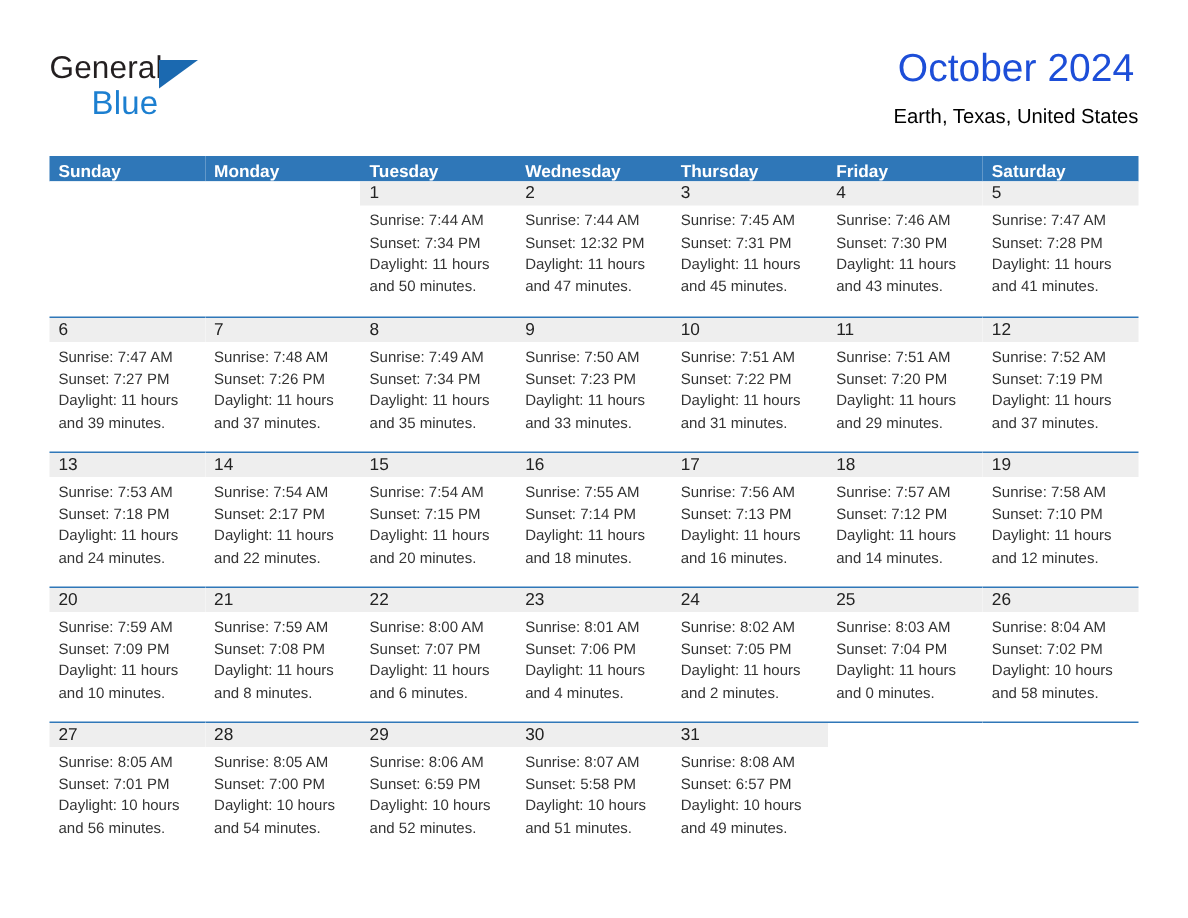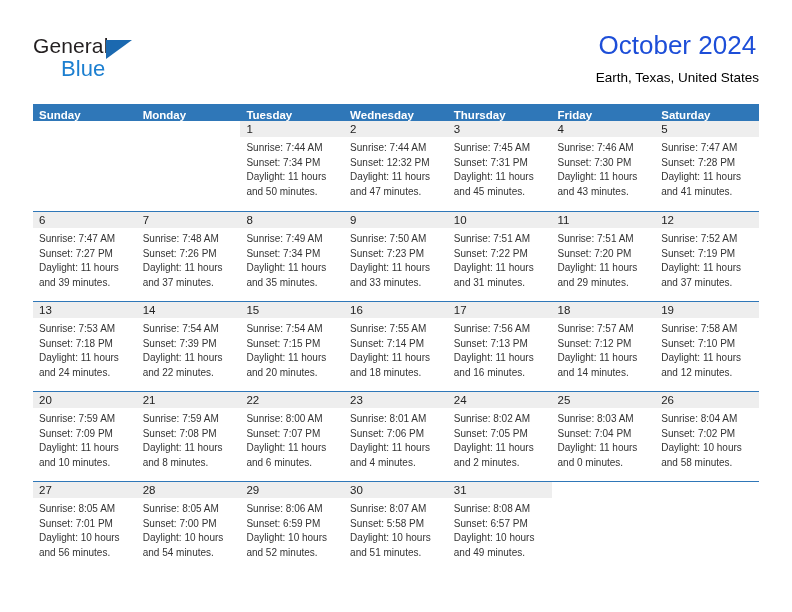--- a/index.html
+++ b/index.html
@@ -348,21 +348,21 @@
                 <div>Daylight: 11 hours</div>
                 <div>and 24 minutes.</div>
               </div>
             </div>
           </td>
           <td>
             <div class="daycell">
               <div class="daynum-strip">14</div>
               <div class="daylines">
                 <div>Sunrise: 7:54 AM</div>
-                <div>Sunset: 7:39 PM</div>
+                <div>Sunset: 2:17 PM</div>
                 <div>Daylight: 11 hours</div>
                 <div>and 22 minutes.</div>
               </div>
             </div>
           </td>
           <td>
             <div class="daycell">
               <div class="daynum-strip">15</div>
               <div class="daylines">
                 <div>Sunrise: 7:54 AM</div>

